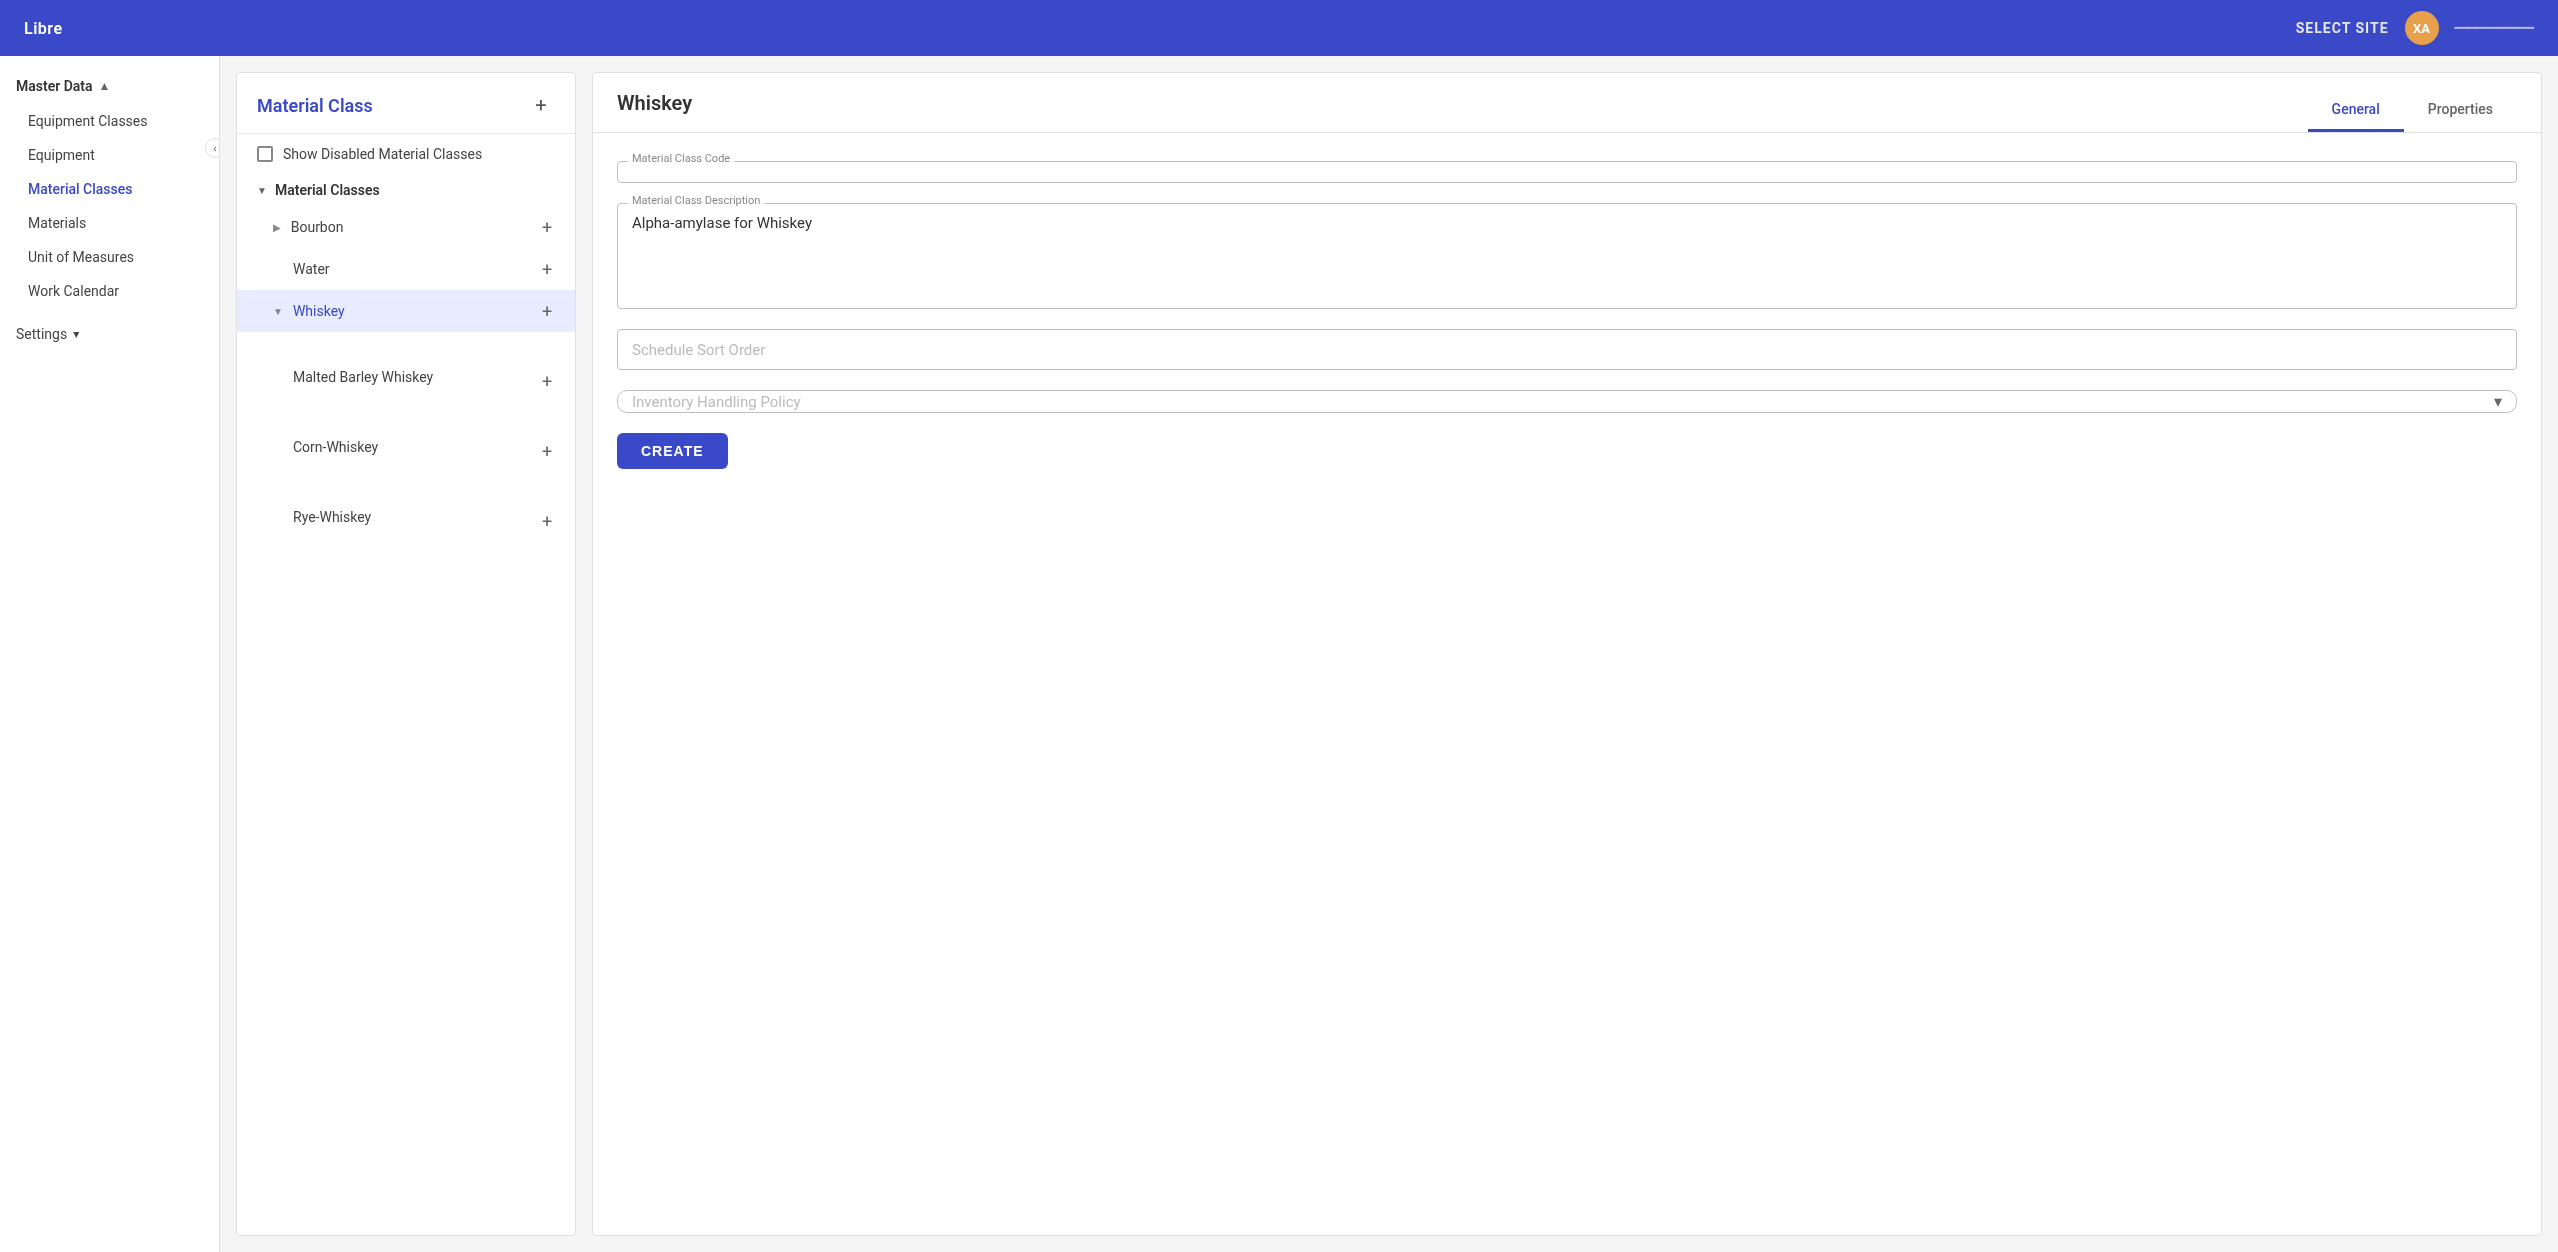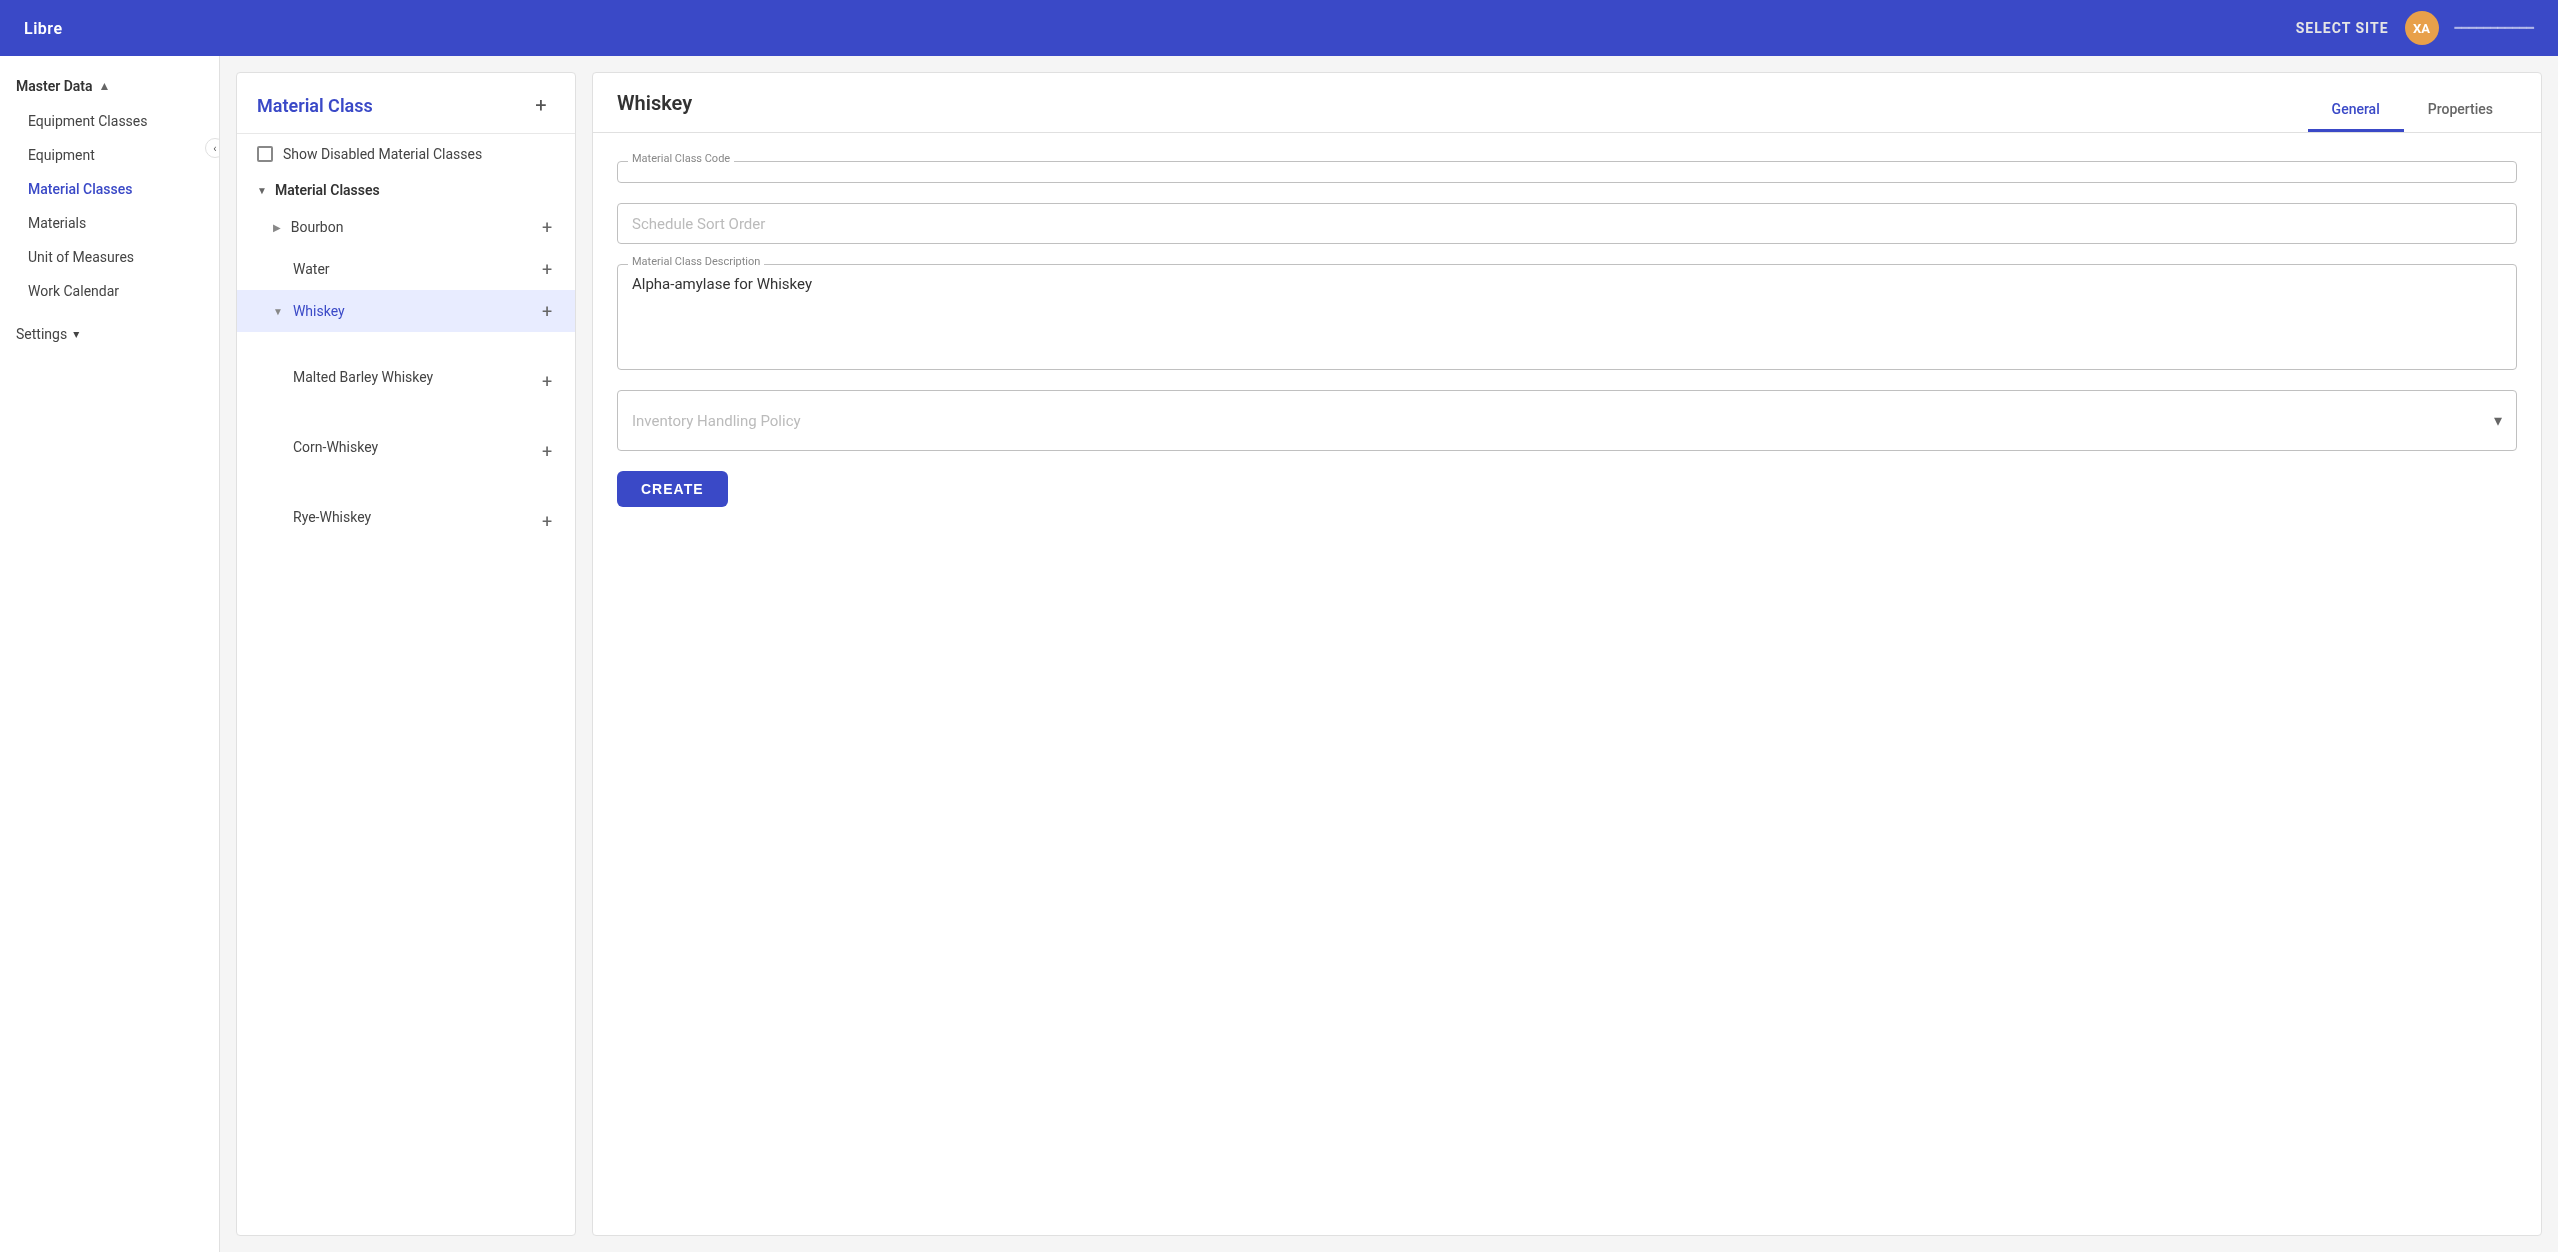--- a/index.html
+++ b/index.html
@@ -314,22 +314,22 @@
       font-family: inherit;
     }
     .field-placeholder {
       font-size: 15px;
       color: #bbb;
     }
 
     .field-group-select {
       position: relative;
       border: 1px solid #c0c0c0;
-      border-radius: 4px;
-      padding: 20px 14px;
+      border-radius: 10px;
+      padding: 1px 14px;
       display: flex;
       align-items: center;
       justify-content: space-between;
       cursor: pointer;
     }
     .field-group-select .placeholder { color: #bbb; font-size: 15px; }
     .field-group-select .dropdown-arrow { color: #666; font-size: 16px; }
 
     .create-btn {
       background: #3a49c7;
@@ -446,26 +446,26 @@
         </div>
       </div>
 
       <div class="detail-body">
 
         <div class="field-group">
           <span class="field-label">Material Class Code</span>
         </div>
 
         <div class="field-group">
-          <span class="field-placeholder">Schedule Sort Order</span>
-        </div>
-
-        <div class="field-group">
           <span class="field-label">Material Class Description</span>
           <textarea class="field-textarea" style="">Alpha-amylase for Whiskey</textarea>
+        </div>
+
+        <div class="field-group">
+          <span class="field-placeholder">Schedule Sort Order</span>
         </div>
 
         <div class="field-group-select">
           <span class="placeholder">Inventory Handling Policy</span>
           <span class="dropdown-arrow">▾</span>
         </div>
 
         <button class="create-btn">CREATE</button>
 
       </div>

